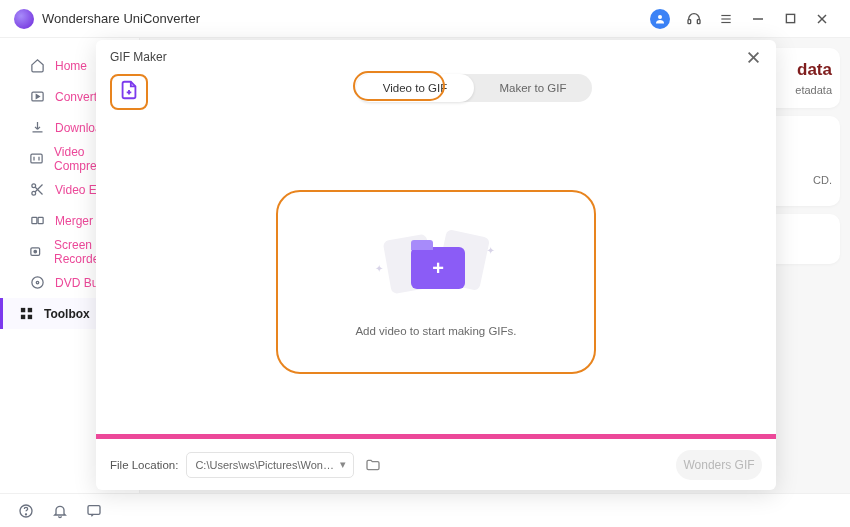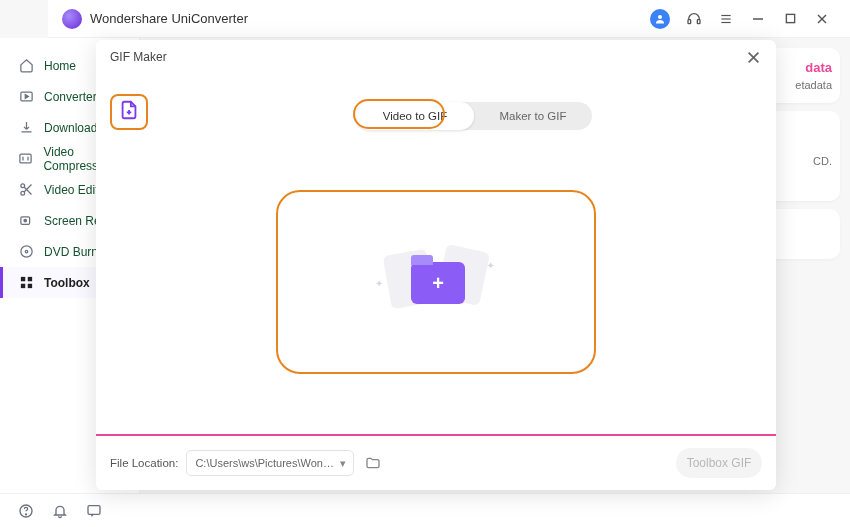--- a/index.html
+++ b/index.html
@@ -1,49 +1,49 @@
 <!DOCTYPE html>
 <html><head>
 <meta charset="utf-8">
 <style>
 * { box-sizing: border-box; margin: 0; padding: 0; font-family: "Segoe UI", Arial, sans-serif; }
 body { width: 850px; height: 527px; background: #f7f7f7; overflow: hidden; position: relative; }
 
-.titlebar { height: 38px; background: #fff; display: flex; align-items: center; padding: 0 20px 0 14px; border-bottom: 1px solid #f0f0f0; margin-left: 48px; }
+.titlebar { height: 38px; background: #fff; display: flex; align-items: center; padding: 0 20px 0 14px; border-bottom: 1px solid #f0f0f0; }
 .titlebar .logo { width: 20px; height: 20px; border-radius: 50%; background: radial-gradient(circle at 35% 35%, #a78bfa, #6d28d9); margin-right: 8px; }
 .titlebar .title { font-size: 13px; color: #333; flex: 1; }
 .titlebar .right-icons { display: flex; align-items: center; gap: 16px; }
 .titlebar .avatar { width: 20px; height: 20px; border-radius: 50%; background: #3b82f6; display:flex;align-items:center;justify-content:center; }
 .titlebar .avatar svg, .titlebar .winbtn svg, .titlebar .headset svg, .titlebar .burger svg { display:block; }
 .titlebar .winbtn, .titlebar .headset, .titlebar .burger { width:16px; height:16px; display:flex; align-items:center; justify-content:center; color:#555; cursor:pointer; }
 
 .container { display:flex; height: calc(100% - 38px - 34px); }
 
 .sidebar { width: 140px; background: #fff; border-right: 1px solid #f0f0f0; padding-top:12px; }
-.sidebar-item { height: 31px; display:flex; align-items:center; padding-left:18px; gap:10px; color:#14532d; font-size:12px; cursor:pointer; }
+.sidebar-item { height: 31px; display:flex; align-items:center; padding-left:29px; gap:10px; color:#ec4899; font-size:12px; cursor:pointer; }
 .sidebar-item.active { font-weight:700; color:#222; border-left:3px solid #7c3aed; padding-left:15px; background:#faf9ff; }
 .sidebar-item .sicon { width:16px; height:16px; display:flex; align-items:center; justify-content:center; color:#6b7280; }
 .sidebar-item.active .sicon { color:#222; }
 
 .main { flex:1; position:relative; background:#f7f7f7; }
 .panels { position:absolute; right:10px; top:10px; width:80px; display:flex; flex-direction:column; gap:8px; }
 .panel { background:#fff; border-radius:10px; padding:12px 8px; font-size:11px; color:#717171; text-align:right; box-shadow:0 1px 3px rgba(0,0,0,0.04); }
-.panel .heading { font-size:13px; color:#ec4899; font-weight:600; margin-bottom:4px; }
+.panel .heading { font-size:17px; color:#7f1d1d; font-weight:600; margin-bottom:4px; }
 .badge-new { background:#ef4444; color:#fff; font-size:9px; font-weight:700; padding:2px 6px; border-radius:3px; }
 
 .footerbar { height:34px; background:#fff; border-top:1px solid #f0f0f0; display:flex; align-items:center; gap:18px; padding-left:18px; color:#6b7280; }
 .footerbar .fbicon { width:16px; height:16px; cursor:pointer; }
 
 
 .modal { position:absolute; left:96px; top:40px; width:680px; height:450px; background:#fff; border-radius:6px; box-shadow:0 4px 24px rgba(0,0,0,0.12); display:flex; flex-direction:column; }
 .modal-header { height:34px; display:flex; align-items:center; padding:0 14px; font-size:12px; color:#444; }
 .modal-header .mtitle { flex:1; }
 .modal-close { width:18px; height:18px; cursor:pointer; color:#666; display:flex; align-items:center; justify-content:center; }
 
-.modal-toolbar { height:56px; display:flex; align-items:flex-end; padding:0 14px; position:relative; }
+.modal-toolbar { height:56px; display:flex; align-items:flex-start; padding:0 14px; position:relative; }
 .addbtn { width:38px; height:36px; border:2px solid #e8841e; border-radius:8px; display:flex; align-items:center; justify-content:center; cursor:pointer; }
 .addbtn-inner { color:#7c3aed; }
 
 .seg { position:absolute; left:50%; transform:translateX(-50%); display:flex; background:#ececec; border-radius:18px; height:28px; }
 .seg-item { width:118px; display:flex; align-items:center; justify-content:center; font-size:11.5px; color:#666; cursor:pointer; border-radius:18px; }
 .seg-item.active { background:#fff; color:#333; box-shadow:0 1px 3px rgba(0,0,0,0.12); }
 .seg-highlight { position:absolute; left:50%; transform:translateX(-121px); width:92px; height:30px; border:2px solid #e8841e; border-radius:18px; pointer-events:none; top:-3px; }
 .seg-wrap { position:relative; }
 
 .dropzone { flex:1; display:flex; align-items:center; justify-content:center; }
@@ -52,21 +52,21 @@
 .ghost-doc { position:absolute; width:44px; height:54px; background:#f1f0f5; border-radius:6px; }
 .gd1 { left:6px; top:10px; transform:rotate(-10deg); }
 .gd2 { right:6px; top:6px; transform:rotate(12deg); }
 .folder { position:absolute; left:30px; top:20px; width:54px; height:42px; background:#8b5cf6; border-radius:6px; }
 .folder::before { content:""; position:absolute; left:0; top:-7px; width:22px; height:10px; background:#a78bfa; border-radius:3px 3px 0 0; }
 .folder .plus { position:absolute; left:50%; top:50%; transform:translate(-50%,-50%); color:#fff; font-size:20px; font-weight:700; }
 .sparkle { position:absolute; color:#d8d4e8; font-size:10px; }
 .sp1 { left:-6px; top:36px; } .sp2 { right:-4px; top:18px; }
 .drop-text { font-size:11.5px; color:#6a6a6a; }
 
-.modal-footer { height:56px; border-top:2px solid #ec4899; display:flex; align-items:center; padding:0 14px; gap:8px; font-size:11.5px; color:#555; }
+.modal-footer { height:56px; border-top:5px solid #ec4899; display:flex; align-items:center; padding:0 14px; gap:8px; font-size:11.5px; color:#555; }
 .path-select { flex:0 0 auto; width:168px; height:26px; border:1px solid #e3e3e3; border-radius:5px; display:flex; align-items:center; padding:0 8px; color:#666; font-size:11px; cursor:pointer; }
 .path-select .chev { margin-left:auto; color:#888; }
 .open-folder { width:22px; height:22px; display:flex; align-items:center; justify-content:center; color:#888; cursor:pointer; }
 .spacer { flex:1; }
 .create-btn { width:86px; height:30px; border-radius:15px; background:#f4f4f4; color:#b8b8b8; font-size:12px; display:flex; align-items:center; justify-content:center; cursor:not-allowed; }
 </style>
 </head>
 <body>
 
 <div class="titlebar">
@@ -156,20 +156,29 @@
             <circle cx="6" cy="18" r="3"></circle>
             <line x1="20" y1="4" x2="8" y2="16"></line>
             <line x1="8" y1="8" x2="20" y2="20"></line>
           </svg>
         </span>
       <span>Video Editor</span>
     </div>
     <div class="sidebar-item">
       <span class="sicon">
           <svg width="15" height="15" viewBox="0 0 24 24" fill="none" stroke="currentColor" stroke-width="2">
+            <rect x="3" y="7" width="8" height="10" rx="1"></rect>
+            <rect x="13" y="7" width="8" height="10" rx="1"></rect>
+          </svg>
+        </span>
+      <span>Merger</span>
+    </div>
+    <div class="sidebar-item">
+      <span class="sicon">
+          <svg width="15" height="15" viewBox="0 0 24 24" fill="none" stroke="currentColor" stroke-width="2">
             <rect x="3" y="6" width="14" height="12" rx="2"></rect>
             <circle cx="10" cy="12" r="2" fill="currentColor"></circle>
           </svg>
         </span>
       <span>Screen Recorder</span>
     </div>
     <div class="sidebar-item">
       <span class="sicon">
           <svg width="15" height="15" viewBox="0 0 24 24" fill="none" stroke="currentColor" stroke-width="2">
             <circle cx="12" cy="12" r="9"></circle>
@@ -191,21 +200,21 @@
     </div>
   </div>
 
   <div class="main">
     <div class="panels">
       <div class="panel">
         <div class="heading">data</div>
         <div>etadata</div>
       </div>
       <div class="panel" style="height:90px;">
-        <div style="margin-top:32px;">CD.</div>
+        <div style="margin-top:46px;">CD.</div>
       </div>
       <div class="panel" style="height:50px;"></div>
     </div>
   </div>
 </div>
 
 <div class="footerbar">
   <div class="fbicon"><svg width="16" height="16" viewBox="0 0 24 24" fill="none" stroke="currentColor" stroke-width="2">
         <circle cx="12" cy="12" r="9"></circle>
         <path d="M9.5 9a2.5 2.5 0 015 0c0 1.5-2.5 2-2.5 3.5"></path>
@@ -258,32 +267,33 @@
     <div class="drop-inner">
       <div class="drop-art">
         <div class="ghost-doc gd1"></div>
         <div class="ghost-doc gd2"></div>
         <div class="folder">
             <span class="plus">+</span>
           </div>
         <span class="sparkle sp1">✦</span>
           <span class="sparkle sp2">✦</span>
       </div>
+      <div class="drop-text">Add video to start making GIFs.</div>
     </div>
   </div>
 
   <div class="modal-footer">
     <span>File Location:</span>
     <div class="path-select">
       <span style="white-space:nowrap;overflow:hidden;text-overflow:ellipsis;">C:\Users\ws\Pictures\Wonders</span>
       <span class="chev">▾</span>
     </div>
     <div class="open-folder">
       <svg width="16" height="16" viewBox="0 0 24 24" fill="none" stroke="currentColor" stroke-width="2">
           <path d="M3 7a2 2 0 012-2h4l2 2h8a2 2 0 012 2v8a2 2 0 01-2 2H5a2 2 0 01-2-2z"></path>
         </svg>
     </div>
     <div class="spacer"></div>
     <div class="create-btn">
-        <span>Toolbox GIF</span>
+        <span>Wonders GIF</span>
       </div>
   </div>
 </div>
 
 </body></html>

